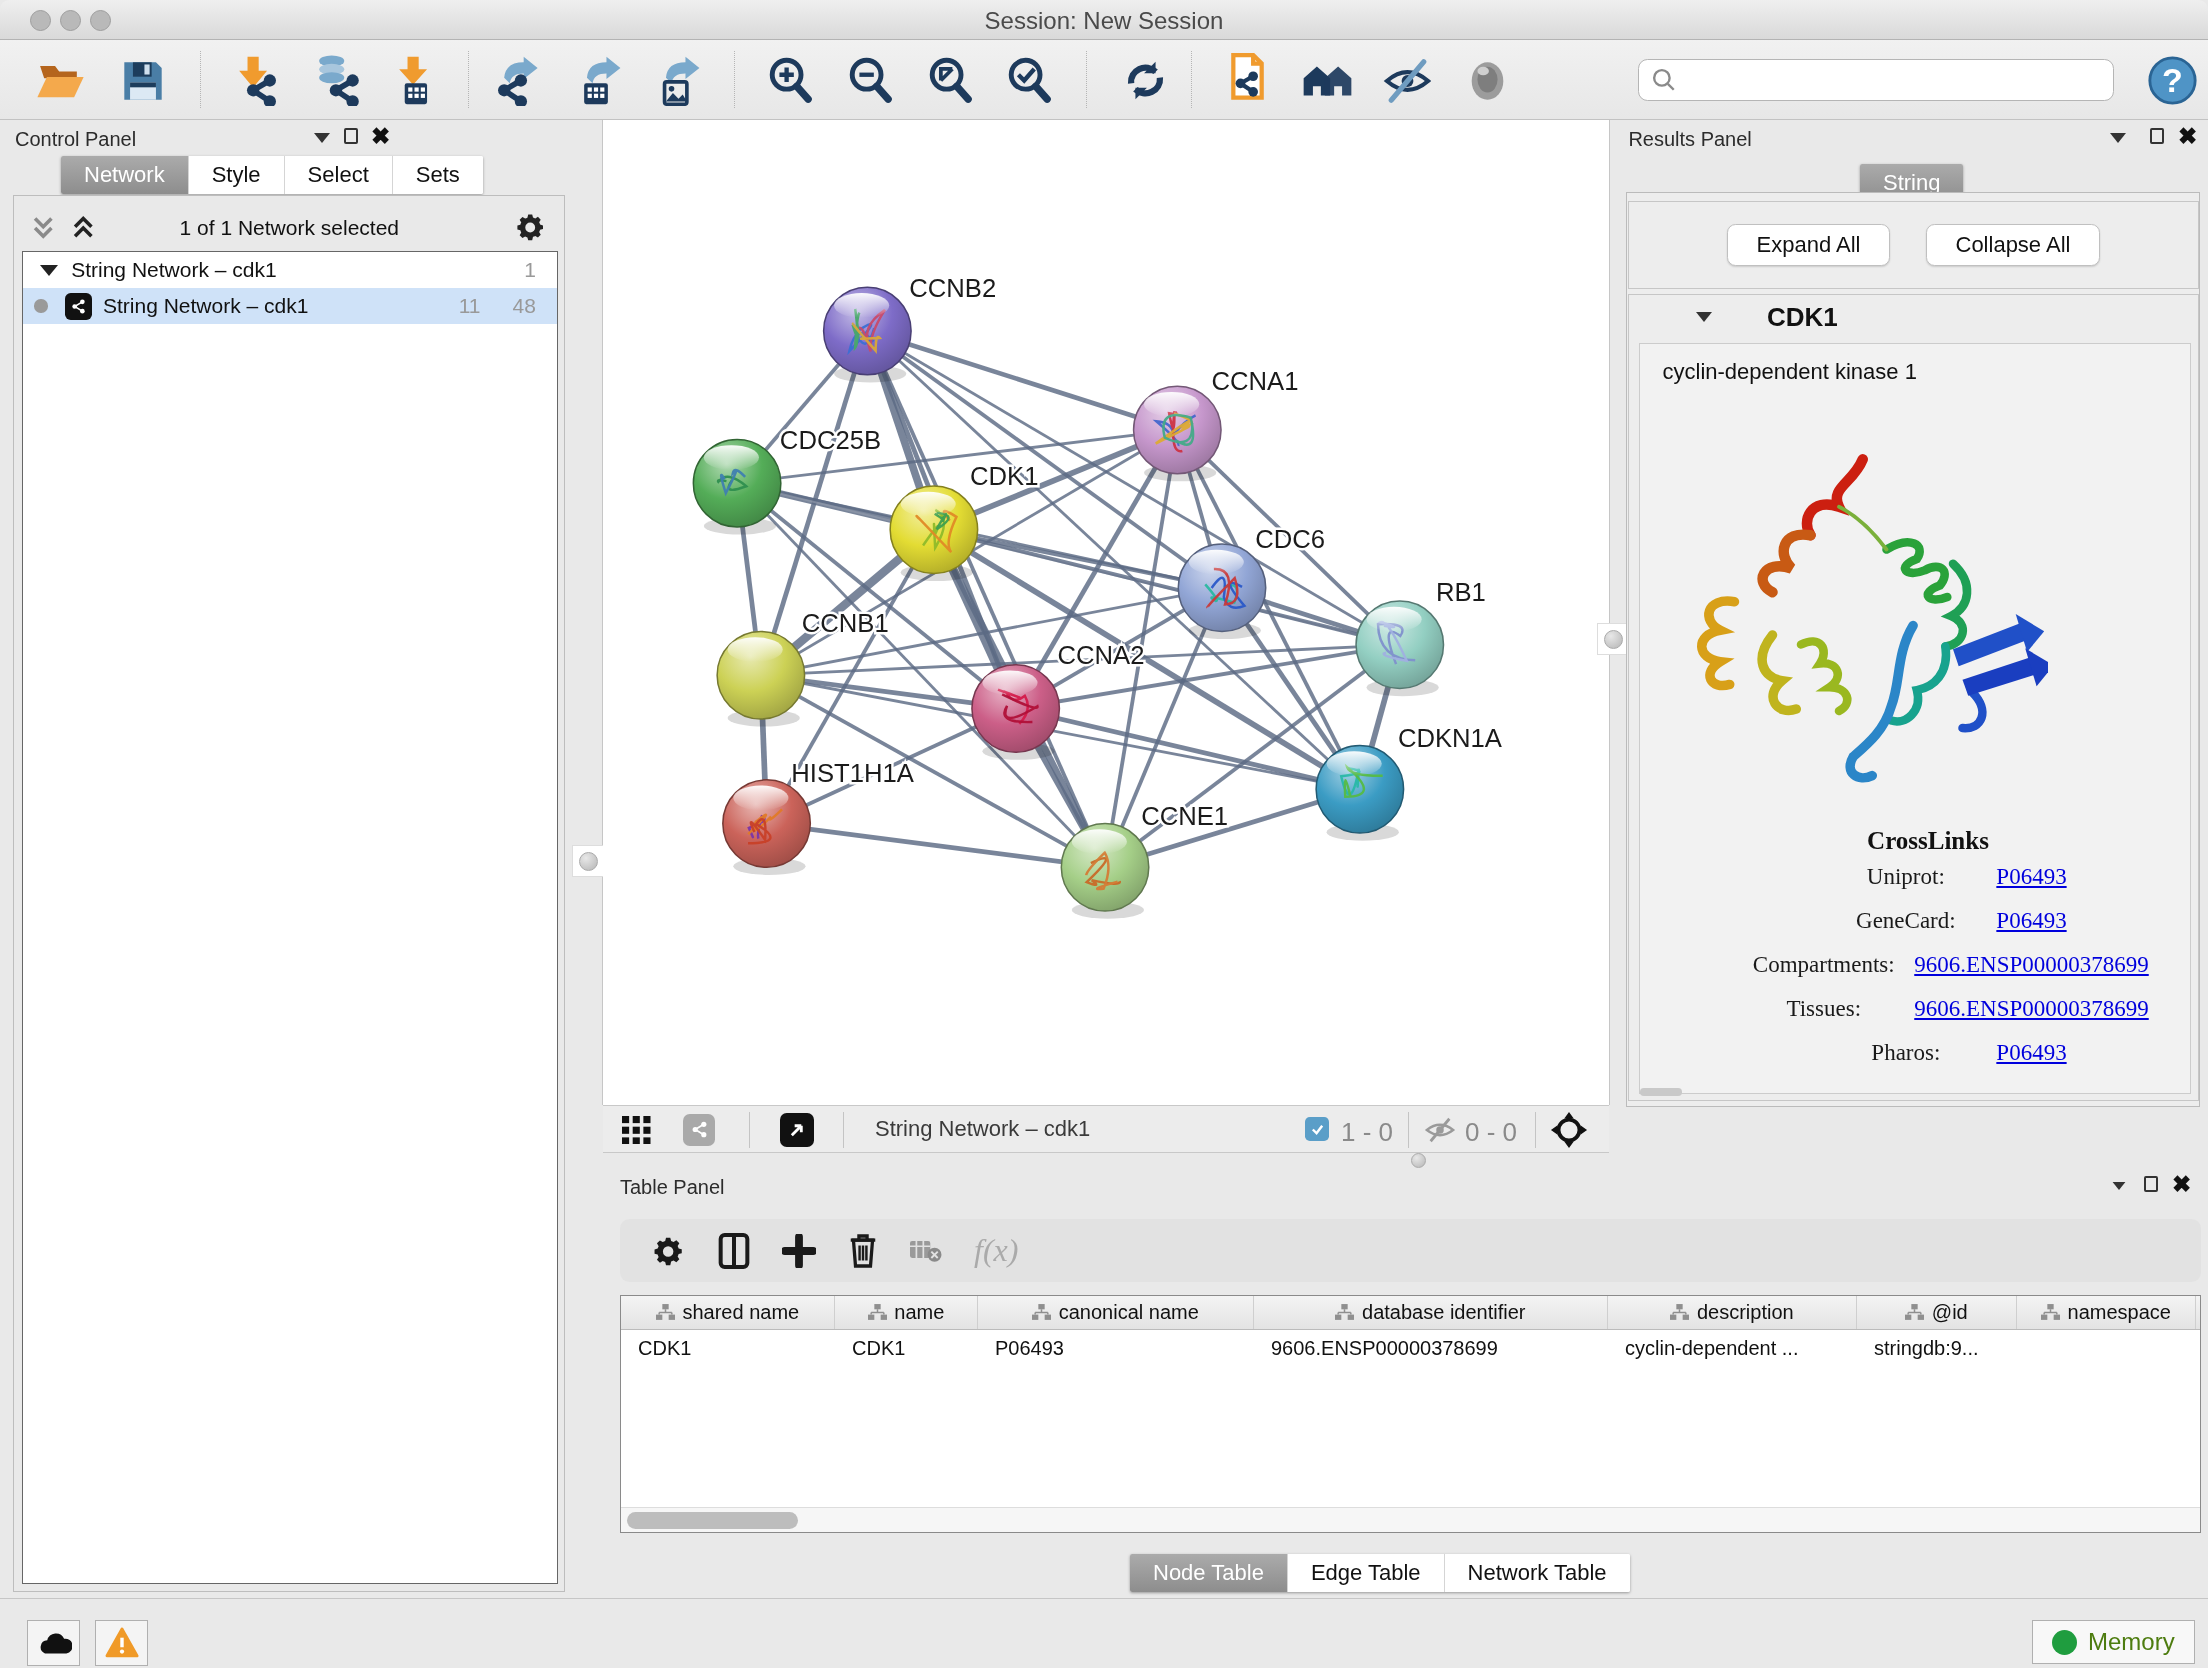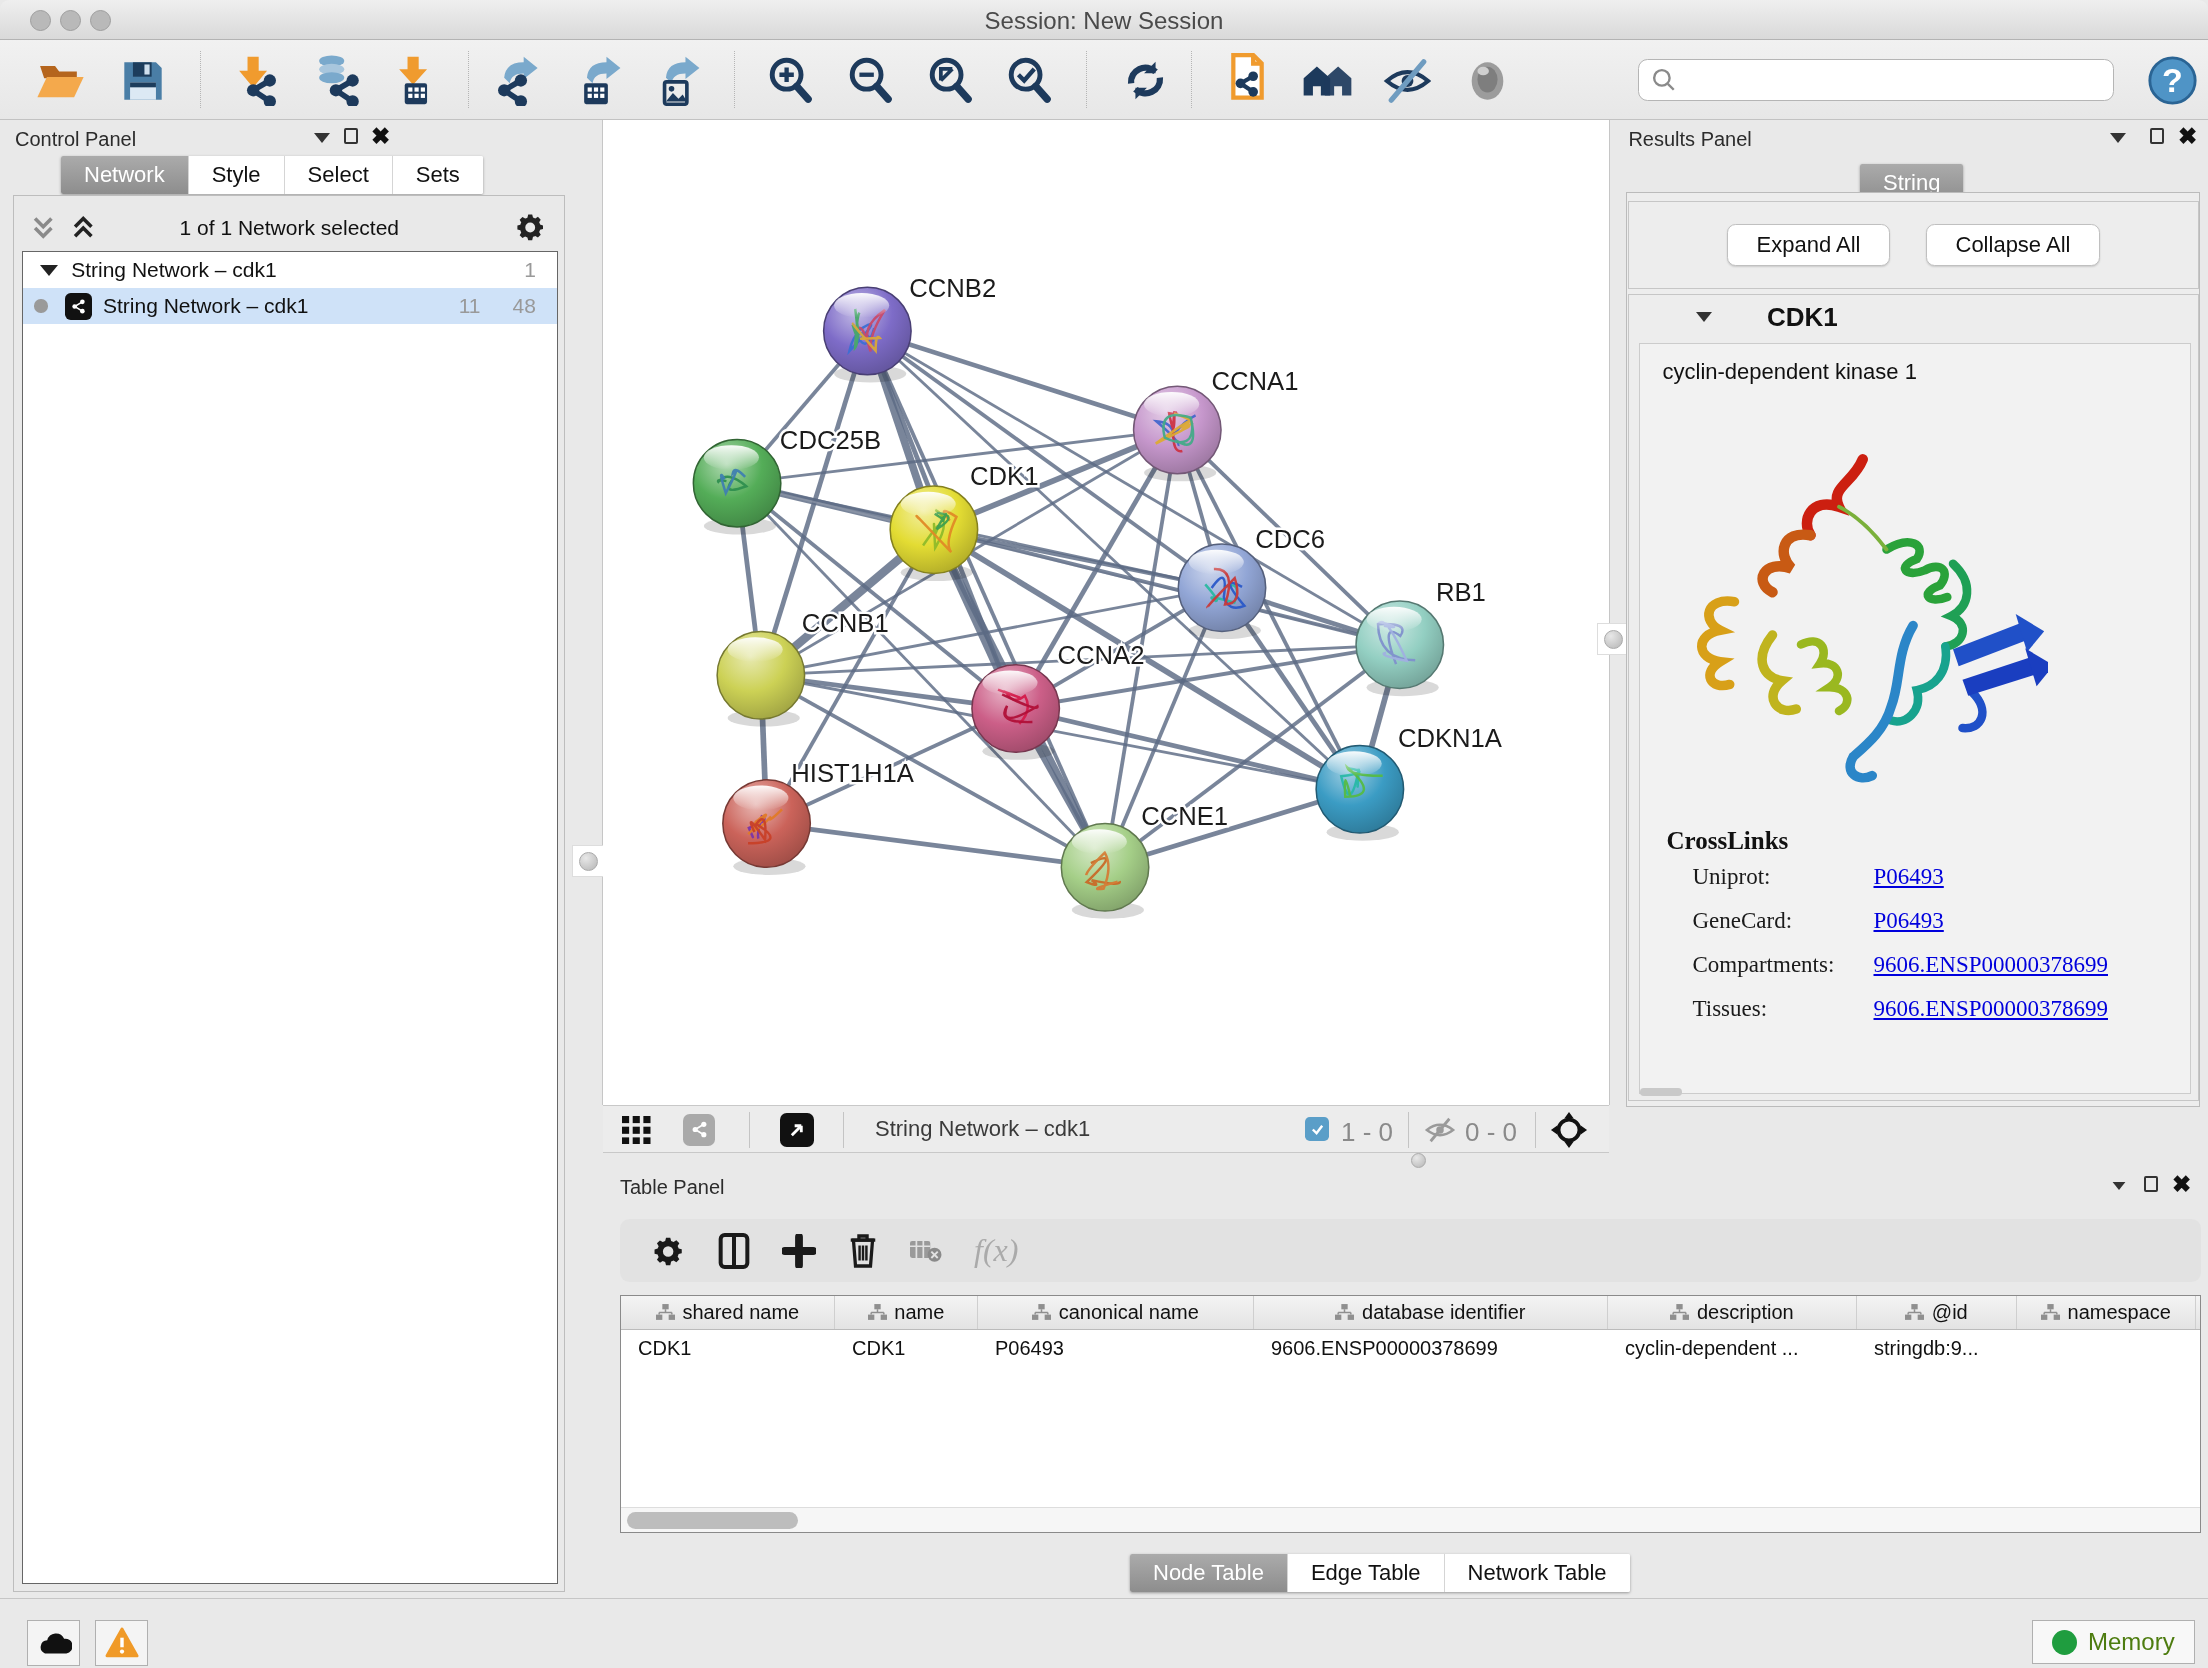--- a/index.html
+++ b/index.html
@@ -67,21 +67,21 @@
   
   #rp-outer { position:absolute; left:1626px; top:192px; width:574px; height:915px;
     border:1px solid #bbb; background:#ededed; }
   #rp-btnrow { position:absolute; left:1px; top:7.6px; width:571px; height:88px; border:1px solid #c6c6c6;
     background:#ededed; display:flex; align-items:center; justify-content:center; gap:36px; }
   .rp-btn { height:42px; padding:0 28.5px; background:#fff; border:1px solid #c0c0c0; border-radius:8.6px;
     font-size:22px; line-height:40px; color:#111; box-shadow:0 1px 1.9px rgba(0,0,0,.15); }
   #rp-section { position:absolute; left:1px; top:101px; width:571px; height:807px; border:1px solid #c6c6c6; }
   #rp-sechdr { position:absolute; left:0; top:0; width:100%; height:44px; display:flex; align-items:center; }
   #rp-body { position:absolute; left:9.5px; top:48px; width:552px; height:751px;
-    background:#f2f2f2; border:1px solid #ccc; }
+    background:#f2f2f2; border:1px solid #ccc;text-align:center; }
   #rp-desc { position:absolute; left:23px; top:15px; font-size:22px; color:#111; }
   #crosslinks { position:absolute; left:0; top:483px; width:100%;
     font-family:"Liberation Serif", serif; }
   #cl-head { margin-left:27px; font-size:25px; font-weight:bold; color:#111; }
   .clrow { margin-left:53px; height:44px; line-height:44px; font-size:23px; }
   .cll { display:inline-block; width:181px; color:#1a1a1a; }
   .clv { color:#0000dd; text-decoration:underline; }
   
   #tp-toolbar { position:absolute; left:620px; top:1219px; width:1581px; height:63px;
     background:#e2e2e2; border-radius:9.5px; display:flex; align-items:center; }
@@ -648,20 +648,21 @@
         <polygon points="310,287 380,264 386,282 316,304" fill="#1a3ec0"></polygon>
         <polygon points="376,254 406,272 388,294" fill="#1a3ec0"></polygon>
       </svg>
       <div id="crosslinks">
         <div id="cl-head">CrossLinks</div>
         <div>
             <div class="clrow"><span class="cll">Uniprot:</span><a class="clv">P06493</a></div>
             <div class="clrow"><span class="cll">GeneCard:</span><a class="clv">P06493</a></div>
             <div class="clrow"><span class="cll">Compartments:</span><a class="clv">9606.ENSP00000378699</a></div>
             <div class="clrow"><span class="cll">Tissues:</span><a class="clv">9606.ENSP00000378699</a></div>
+            <div class="clrow"><span class="cll">Pharos:</span><a class="clv">P06493</a></div>
           </div>
       </div>
     </div>
     <span class="abs" style="left:11.4px;bottom:3.8px;width:42px;height:8.6px;border-radius:3.8px;background:#c9c9c9"></span>
   </div>
 </div>
 
 <div class="abs" style="left:603px;top:1170px;width:1605px;height:428px">
   <span class="abs panel-title" style="left:17px;top:5.7px">Table Panel</span>
   <span class="abs ph-caret" style="left:1508px;top:11.4px;transform:scale(0.8)"></span>

